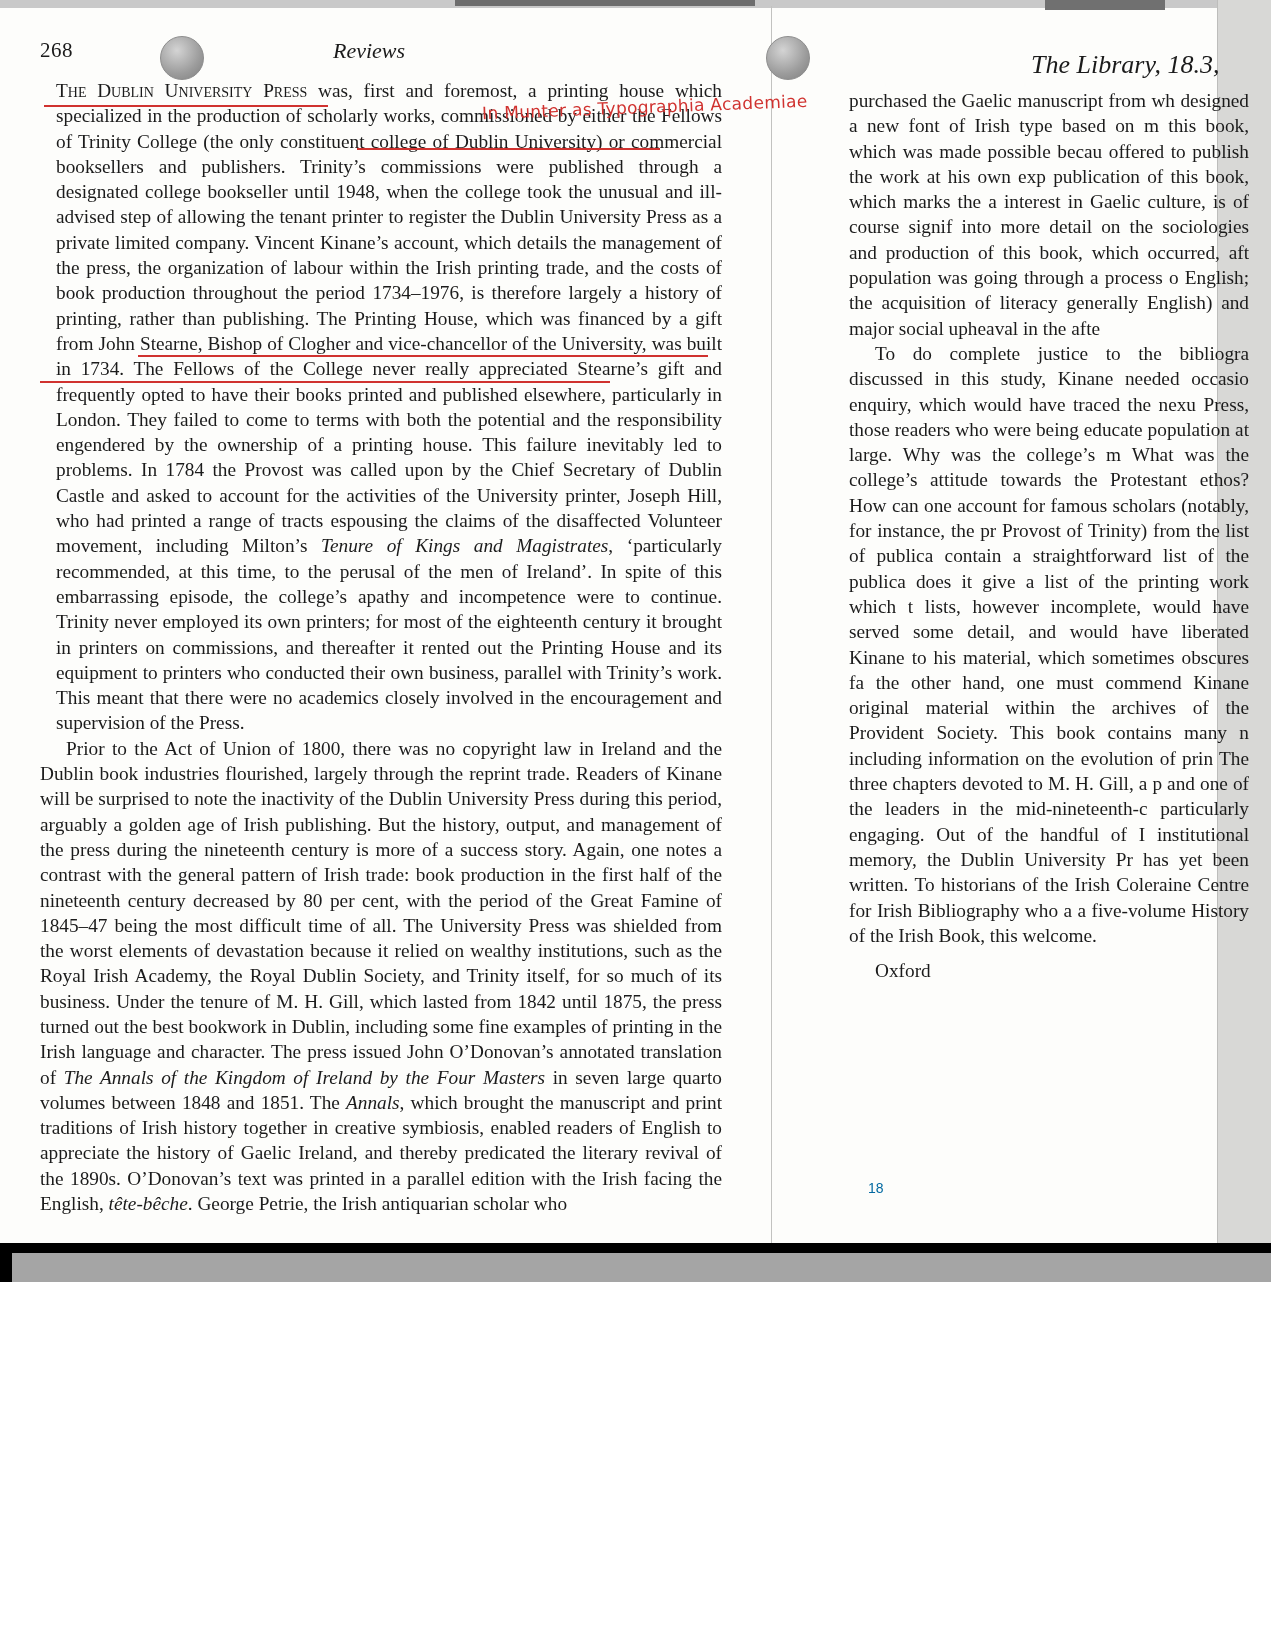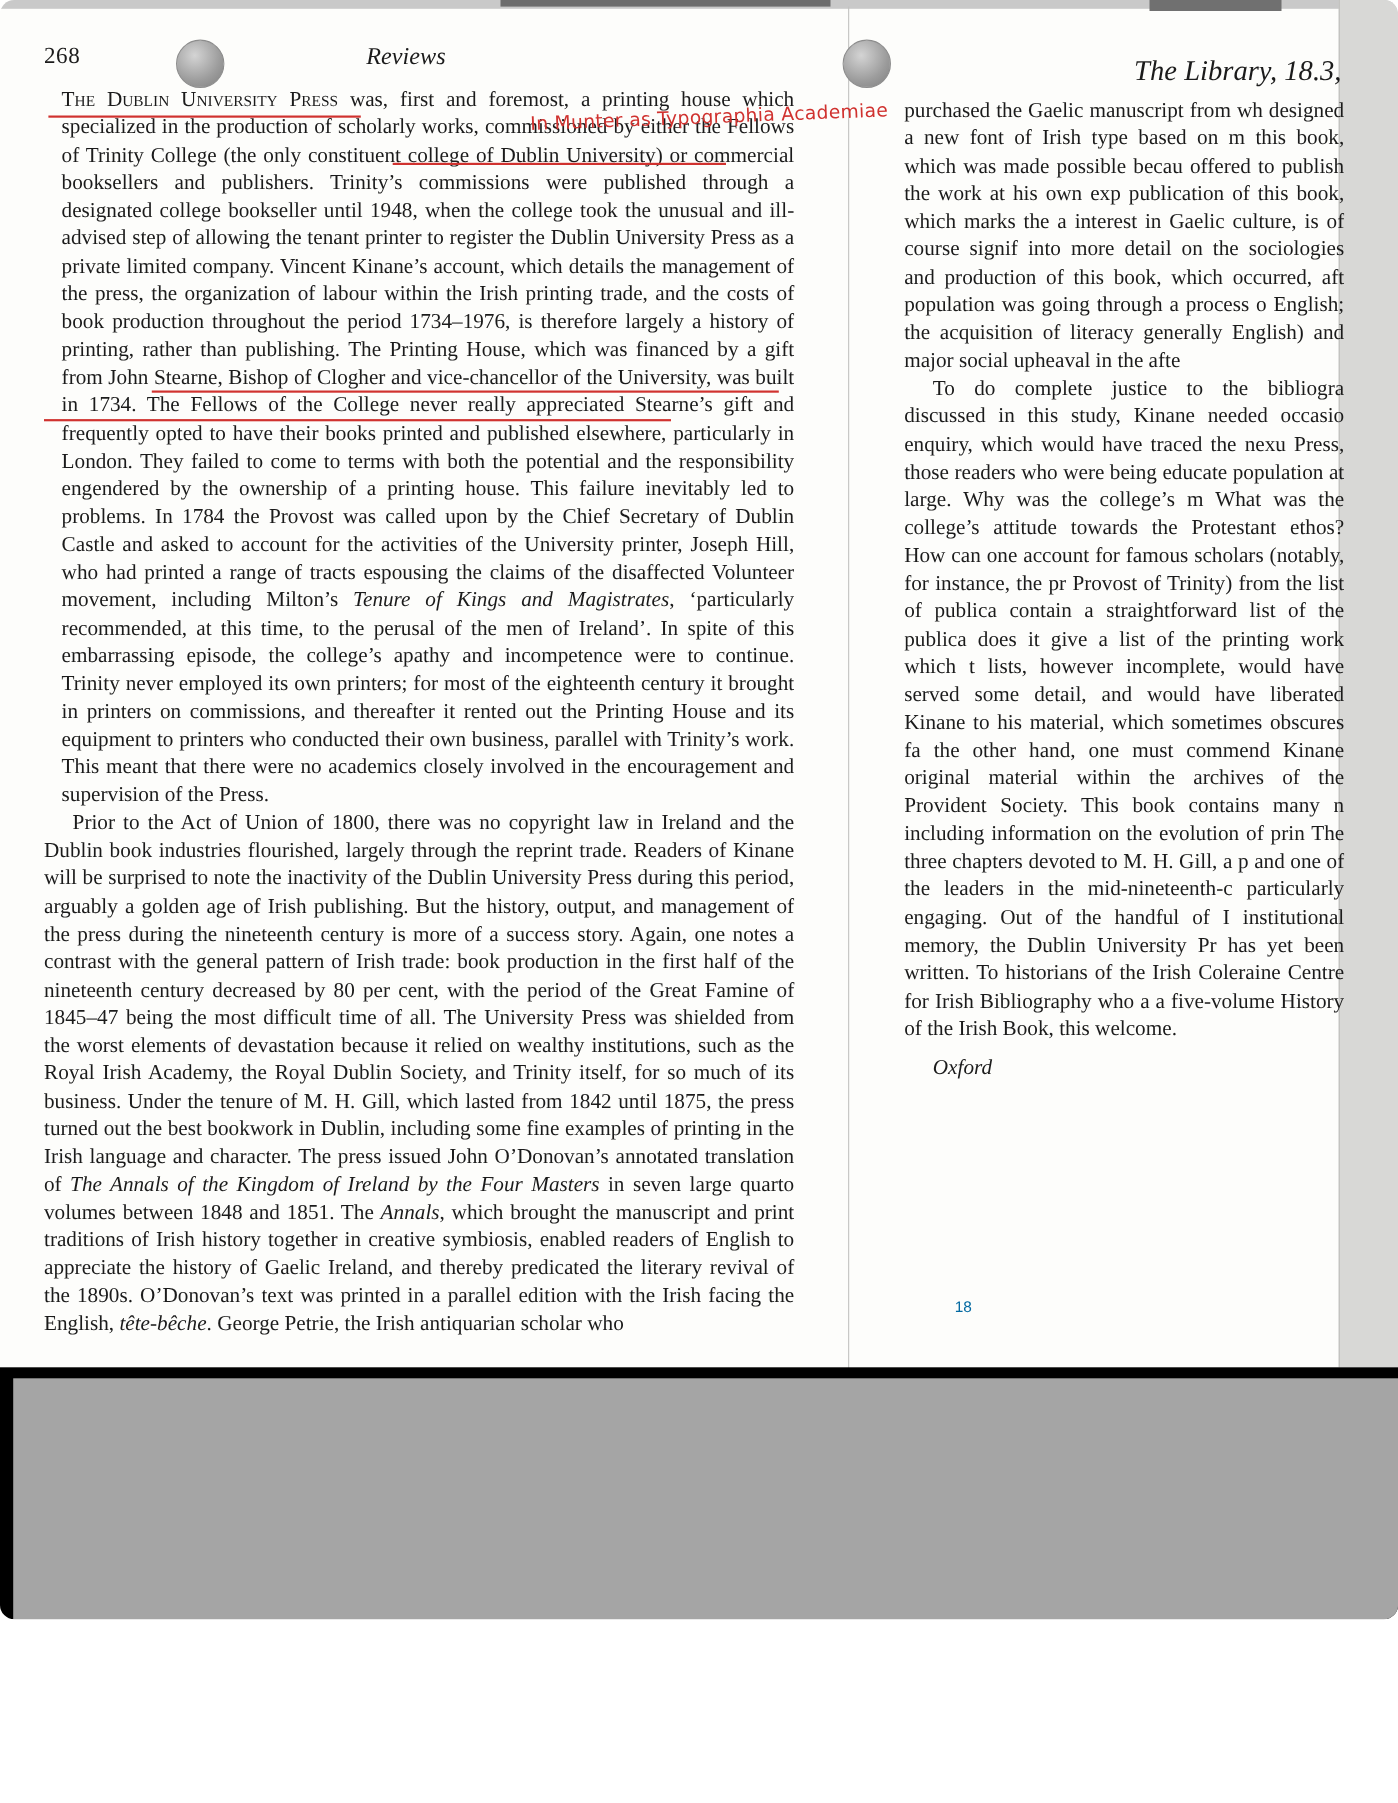--- a/index.html
+++ b/index.html
@@ -3,26 +3,25 @@
 <meta charset="utf-8">
 <style>
   html, body {
     margin: 0;
     padding: 0;
     background: #ffffff;
   }
   #page {
     position: relative;
     width: 1271px;
-    height: 1472px;
+    height: 1282px;
     background: #fdfdfb;
     overflow: hidden;
     font-family: "Liberation Serif", serif;
     color: #1b1b1b;
-    border-radius: 13px;
   }
   
   .scan-top-bar {
     position: absolute;
     left: 0; top: 0;
     width: 1271px; height: 8px;
     background: #c9c9c9;
   }
   .scan-top-dark-a {
     position: absolute;
@@ -94,21 +93,21 @@
   .col-left {
     position: absolute;
     left: 40px; top: 78px;
     width: 682px;
     font-size: 19.3px;
     line-height: 25.3px;
     text-align: justify;
   }
   .col-right {
     position: absolute;
-    left: 822px; top: 88px;
+    left: 849px; top: 88px;
     width: 400px;
     font-size: 19.3px;
     line-height: 25.3px;
     text-align: justify;
     overflow: hidden;
   }
   .headnote {
     text-indent: -24px;
     padding-left: 24px;
     margin: 0 0 4px 0;
@@ -119,21 +118,20 @@
   p.body {
     margin: 0;
     text-indent: 26px;
   }
   p.body.first { text-indent: 0; margin-left: 16px; }
   p.nohang { margin: 0; text-indent: 0; }
   .italic { font-style: italic; }
   .signature {
     margin: 10px 0 0 0;
     text-indent: 26px;
-    font-style: italic;
   }
   .rule-sep {
     margin: 26px 0 14px 0;
     height: 1px;
     background: transparent;
   }
   .review-head {
     margin: 0 0 4px 0;
     text-indent: 0;
     padding-left: 24px;

